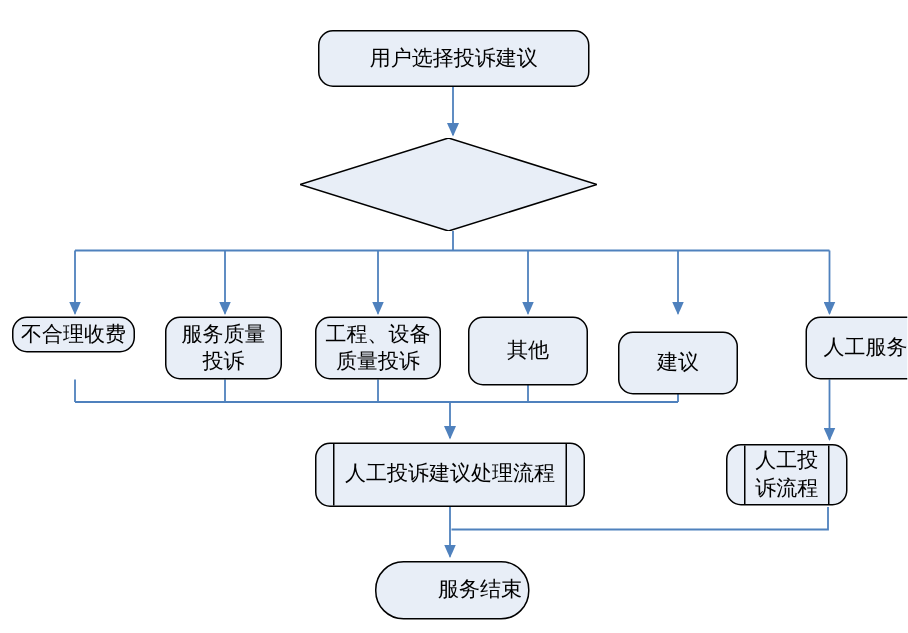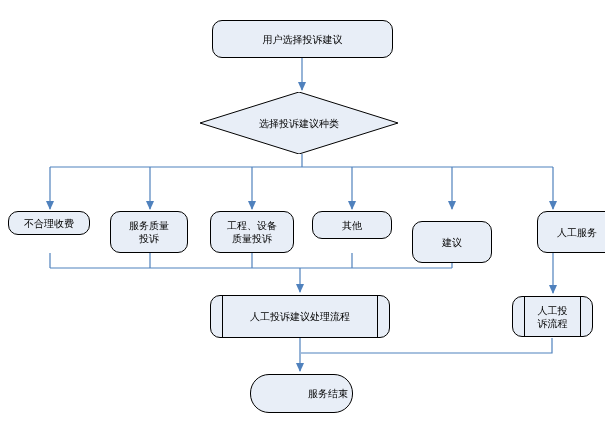--- a/index.html
+++ b/index.html
@@ -13,21 +13,21 @@
   #connector-layer {
     position:absolute; left:0; top:0; width:605px; height:422px;
     pointer-events:none;
   }
   .node {
     position:absolute; box-sizing:border-box;
     background:var(--fill,#e8eef7);
     border:1px solid var(--border,#000);
     color:var(--text,#000);
     display:flex; align-items:center; justify-content:center;
-    text-align:center; font-size:10px; line-height:1.3;
+    text-align:center; font-size:14px; line-height:1.3;
     white-space:pre-line;
   }
   .node.rounded    { border-radius:10px; }
   .node.subroutine { border-radius:10px; }
   .node.terminator { border-radius:19px; }
   .node.diamond    { background:transparent; border:none; }
   .node.diamond > svg { position:absolute; left:0; top:0; }
   .node .lbl { position:relative; z-index:2; padding:0 4px; }
   .node .side-bar {
     position:absolute; top:0; bottom:0; width:0;
@@ -65,27 +65,27 @@
         <polyline points="300,268 300,292" fill="none" stroke="#4f81bd" stroke-width="1.2" marker-end="url(#arrowhead)"></polyline>
         <polyline points="553,253 553,293" fill="none" stroke="#4f81bd" stroke-width="1.2" marker-end="url(#arrowhead)"></polyline>
         <polyline points="300,338 300,371" fill="none" stroke="#4f81bd" stroke-width="1.2" marker-end="url(#arrowhead)"></polyline>
         <polyline points="552,338 552,353 301,353" fill="none" stroke="#4f81bd" stroke-width="1.2"></polyline>
       </g>
   </svg>
   <div id="nodes">
       <div class="node rounded" style="left: 212px; top: 20px; width: 181px; height: 38px;"><span class="lbl">用户选择投诉建议</span></div>
       <div class="node diamond" style="left: 200px; top: 92px; width: 198px; height: 62px;"><svg width="198" height="62">
           <polygon points="99,0 198,31 99,62 0,31" fill="#e8eef7" stroke="#000000" stroke-width="1"></polygon>
-        </svg><span class="lbl">选择投诉建议种类</span></div>
+        </svg></div>
       <div class="node rounded" style="left: 8px; top: 211px; width: 82px; height: 24px;"><span class="lbl">不合理收费</span></div>
       <div class="node rounded" style="left: 110px; top: 211px; width: 78px; height: 42px;"><span class="lbl">服务质量
 投诉</span></div>
       <div class="node rounded" style="left: 210px; top: 211px; width: 84px; height: 42px;"><span class="lbl">工程、设备
 质量投诉</span></div>
-      <div class="node rounded" style="left: 312px; top: 211px; width: 80px; height: 28px;"><span class="lbl">其他</span></div>
+      <div class="node rounded" style="left: 312px; top: 211px; width: 80px; height: 46px;"><span class="lbl">其他</span></div>
       <div class="node rounded" style="left: 412px; top: 211px; width: 80px; height: 42px; margin-top: 10px;"><span class="lbl">建议</span></div>
       <div class="node rounded" style="left: 537px; top: 211px; width: 80px; height: 42px;"><span class="lbl">人工服务</span></div>
       <div class="node subroutine" style="left: 210px; top: 295px; width: 180px; height: 43px;"><span class="side-bar left"></span><span class="side-bar right"></span><span class="lbl">人工投诉建议处理流程</span></div>
-      <div class="node subroutine" style="left: 512px; top: 296px; width: 81px; height: 41px;"><span class="side-bar left"></span><span class="side-bar right"></span><span class="lbl">人工投
+      <div class="node subroutine" style="left: 484px; top: 296px; width: 81px; height: 41px;"><span class="side-bar left"></span><span class="side-bar right"></span><span class="lbl">人工投
 诉流程</span></div>
       <div class="node terminator" style="left: 250px; top: 374px; width: 103px; height: 39px; justify-content: flex-end;"><span class="lbl">服务结束</span></div>
     </div>
 </div>
 
 </body></html>

